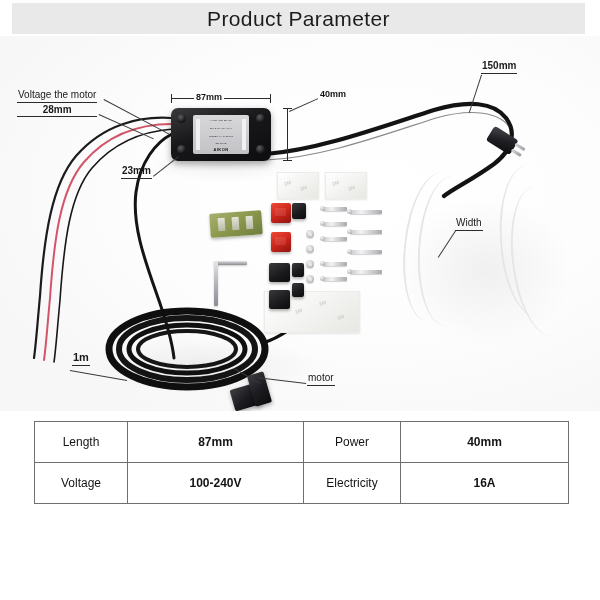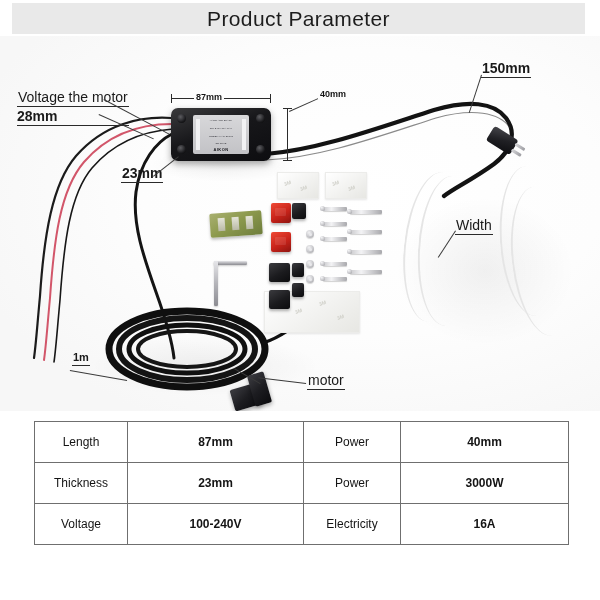--- a/index.html
+++ b/index.html
@@ -53,33 +53,34 @@
   .soft-shadow {
     position: absolute;
     border-radius: 50%;
     background: radial-gradient(ellipse at center, rgba(0,0,0,0.055) 0%, rgba(0,0,0,0) 70%);
     pointer-events: none;
   }
 
   
   .callout {
     position: absolute;
-    font-size: 14px;
+    font-size: 10px;
     color: #1a1a1a;
     white-space: nowrap;
     line-height: 1.15;
   }
   .callout .lbl {
     display: block;
     border-bottom: 1px solid #2a2a2a;
     padding: 0 1px 1px 1px;
   }
   .callout .lbl.bold { font-weight: bold; }
   .callout .sub {
     display: block;
+    text-align: center;
     font-weight: bold;
     border-bottom: 1px solid #2a2a2a;
     margin-top: 1px;
     padding-bottom: 1px;
   }
 
   .leader {
     position: absolute;
     background: #3a3a3a;
     height: 1px;
@@ -512,26 +513,20 @@
         <col class="c4">
     </colgroup>
     <tbody>
       <tr>
         <td class="key">Length</td>
         <td class="val">87mm</td>
         <td class="key">Power</td>
         <td class="val">40mm</td>
       </tr>
       <tr>
-        <td class="key">Thickness</td>
-        <td class="val">23mm</td>
-        <td class="key">Power</td>
-        <td class="val">3000W</td>
-      </tr>
-      <tr>
         <td class="key">Voltage</td>
         <td class="val">100-240V</td>
         <td class="key">Electricity</td>
         <td class="val">16A</td>
       </tr>
     </tbody>
   </table>
 
 </div>
 

